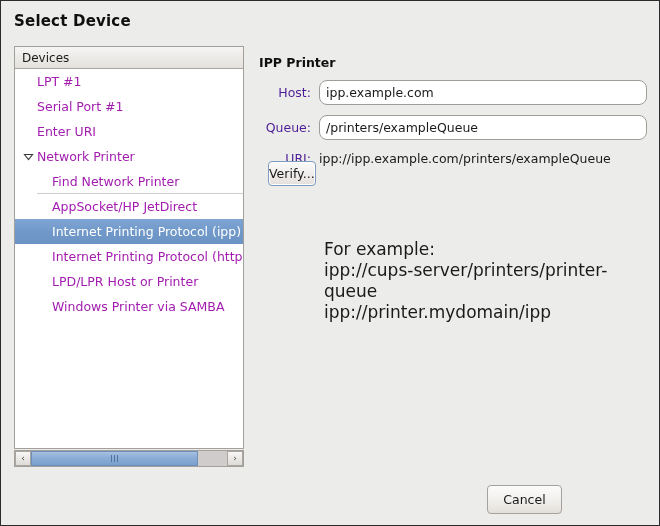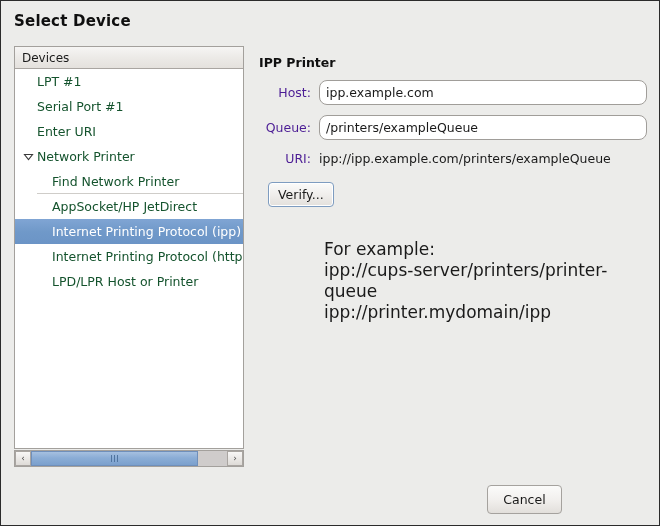--- a/index.html
+++ b/index.html
@@ -62,21 +62,21 @@
     height: 379px;
     background: #ffffff;
   }
   .row {
     position: relative;
     height: 25px;
     display: flex;
     align-items: center;
     white-space: nowrap;
     font-size: 12.5px;
-    color: #14532d;
+    color: #a21caf;
     overflow: hidden;
   }
   .row .label {
     display: block;
     white-space: nowrap;
   }
   .row.lvl0 { padding-left: 22px; }
   .row.lvl0-expand { padding-left: 4px; }
   .row.lvl1 { padding-left: 37px; }
   .row.selected {
@@ -200,23 +200,23 @@
     padding: 0 6px;
     outline: none;
   }
   #uri-value {
     font-size: 12.5px;
     color: #1a1a1a;
   }
   #verify-btn {
     position: absolute;
     left: 9px;
-    top: 136px;
+    top: 115px;
     height: 25px;
-    padding: 0 9px;
+    padding: 0 0;
     box-sizing: border-box;
     border: 1px solid #7e9cc0;
     border-radius: 4px;
     background: linear-gradient(to bottom, #fbfbfa 0%, #f0eeec 50%, #e3e0dc 100%);
     font-family: "DejaVu Sans", sans-serif;
     font-size: 12.5px;
     color: #1a1a1a;
     box-shadow: inset 0 0 0 1px #ffffff;
     cursor: default;
   }
@@ -282,20 +282,23 @@
           <span class="label">AppSocket/HP JetDirect</span>
         </div>
         <div class="row lvl1 selected">
           <span class="label">Internet Printing Protocol (ipp)</span>
         </div>
         <div class="row lvl1">
           <span class="label">Internet Printing Protocol (https)</span>
         </div>
         <div class="row lvl1">
           <span class="label">LPD/LPR Host or Printer</span>
+        </div>
+        <div class="row lvl1">
+          <span class="label">Windows Printer via SAMBA</span>
         </div>
       </div>
   </div>
 
   <div id="hscroll">
     <div class="sb-btn">
       <span>‹</span>
     </div>
     <div id="sb-track">
       <div id="sb-thumb">

